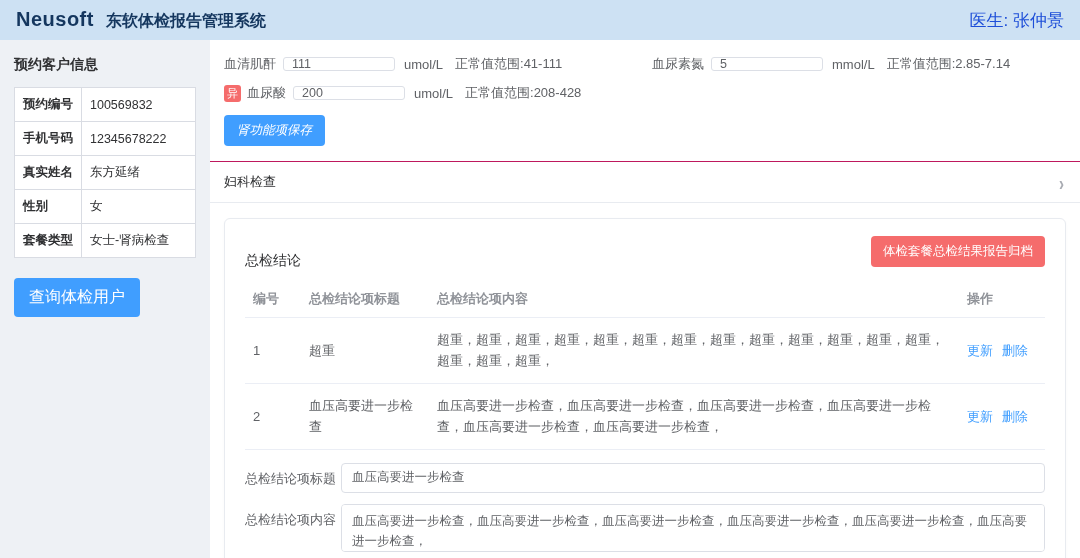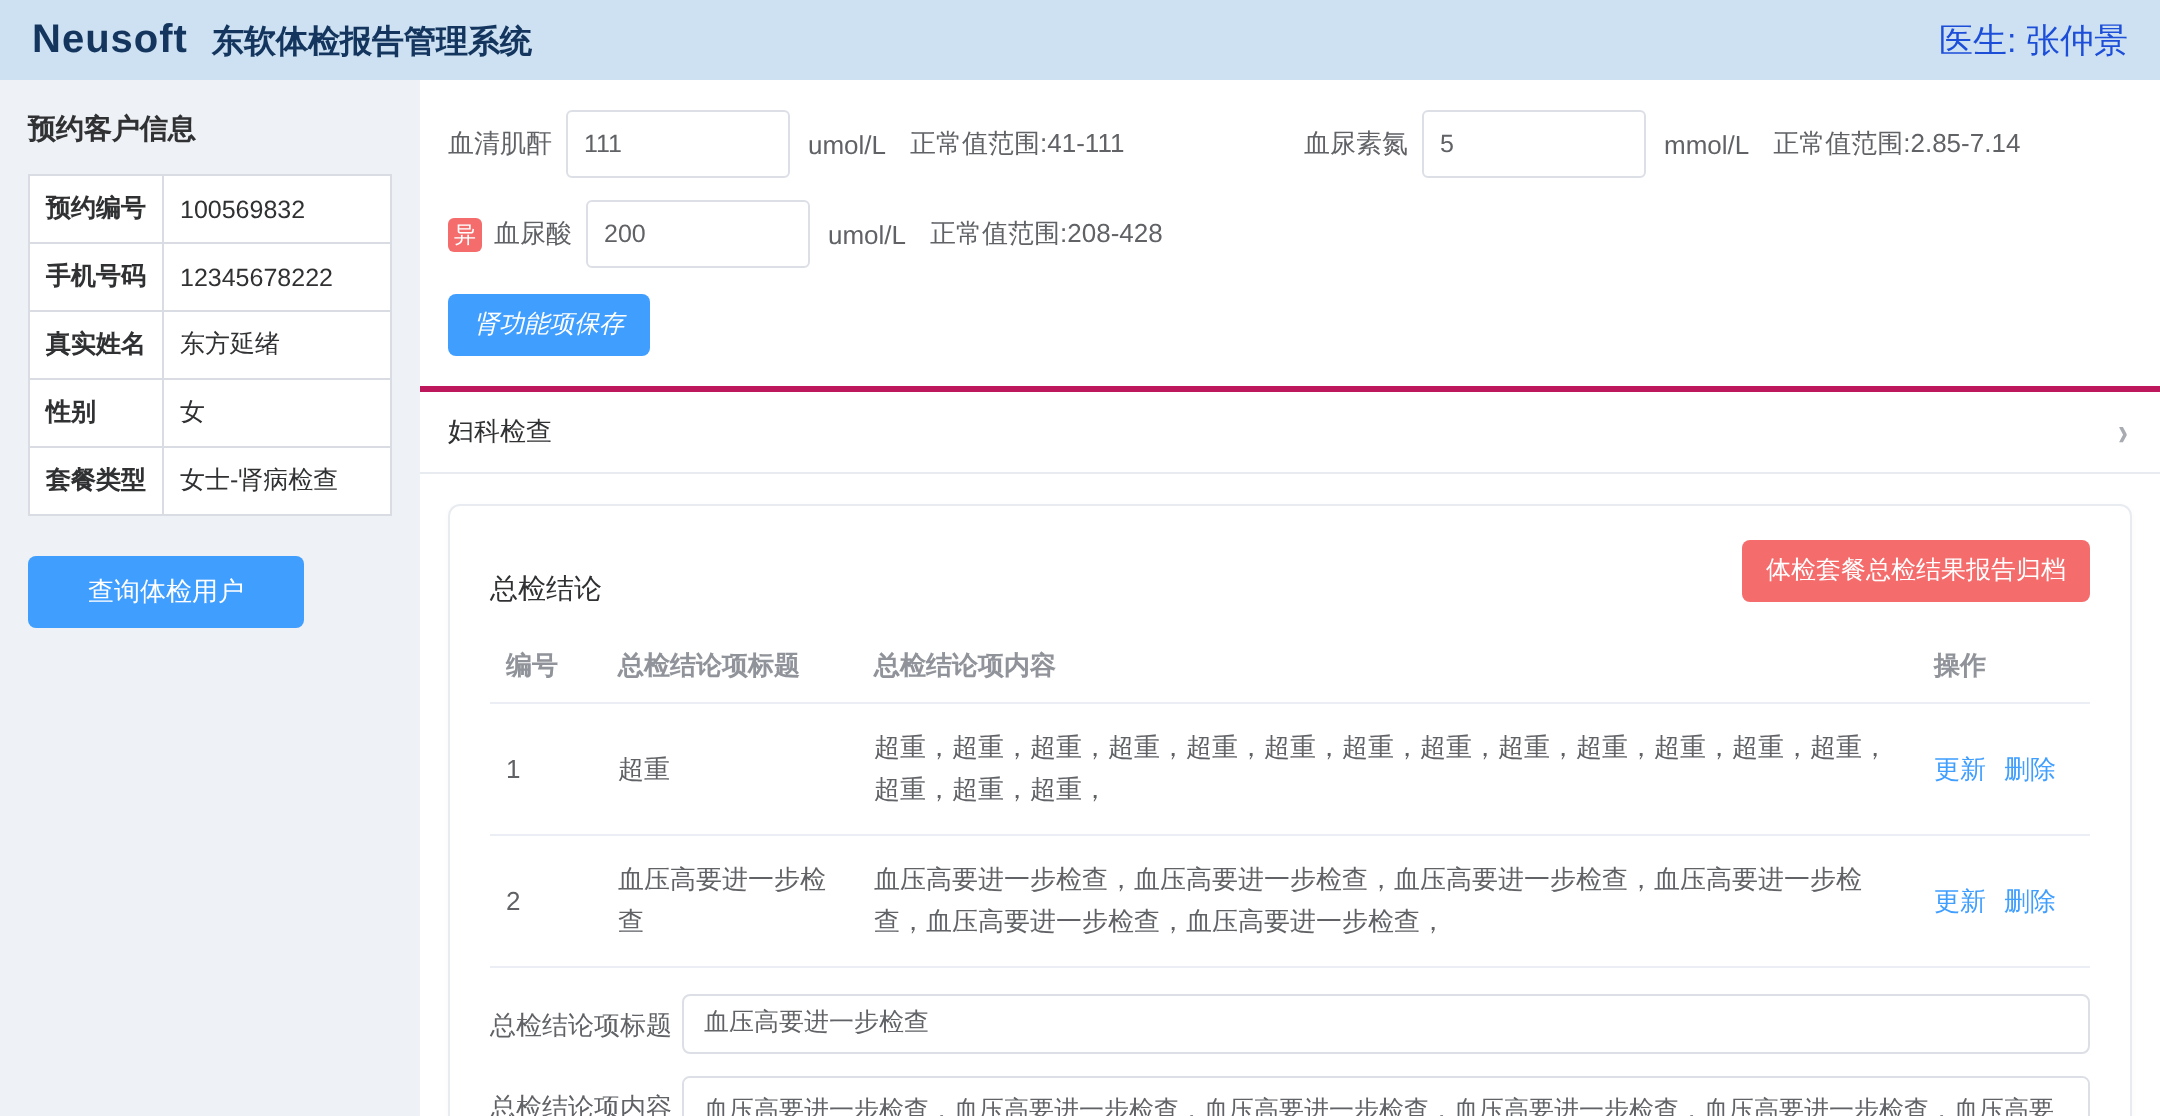--- a/index.html
+++ b/index.html
@@ -23,51 +23,51 @@
 
   
   .sidebar { width:210px; padding:16px 14px; flex-shrink:0; }
   .sidebar-title { font-size:14px; font-weight:bold; color:#303133; margin-bottom:13px; }
   .info-table { width:100%; border-collapse:collapse; background:#fff; font-size:12.5px; }
   .info-table td { border:1px solid #d9dce3; padding:8px 8px; color:#303133; }
   .info-table td.lab { font-weight:bold; width:64px; white-space:nowrap; }
   .info-table td.val { color:#303133; }
   .query-btn {
     margin-top:20px; background:#409EFF; color:#fff; border:none; border-radius:4px;
-    padding:9px 30px; font-size:13px; cursor:pointer; font-family:inherit;
+    padding:9px 15px; font-size:16px; cursor:pointer; font-family:inherit;
   }
 
   
   .main { flex:1; background:#fff; overflow:hidden; }
 
   
   .kidney { padding:15px 14px 0 14px; }
   .k-row { display:flex; align-items:center; margin-bottom:11px; }
   .field { display:flex; align-items:center; font-size:13px; }
   .field.col-a { width:428px; }
   .f-label { margin-right:7px; color:#606266; white-space:nowrap; }
   .f-input {
-    width:112px; height:34px; border:1px solid #dcdfe6; border-radius:3px;
+    width:112px; height:14px; border:1px solid #dcdfe6; border-radius:3px;
     padding:0 8px; font-size:12.5px; color:#606266; font-family:inherit; outline:none;
   }
   .f-unit { margin-left:9px; color:#606266; }
   .f-range { margin-left:12px; color:#606266; }
   .abn-badge {
     width:17px; height:17px; background:#f56c6c; color:#fff; font-size:11px;
     border-radius:3px; display:inline-flex; align-items:center; justify-content:center;
     margin-right:6px; flex-shrink:0;
   }
   .save-btn {
     margin:2px 0 15px 0; background:#409EFF; color:#fff; border:none; border-radius:4px;
     padding:7px 13px; font-size:12.5px; cursor:pointer; font-family:inherit;font-style:italic;
   }
 
   
   .collapse-row {
-    border-top:3px solid #be185d; border-bottom:1px solid #e8ebf0;
+    border-top:1px solid #be185d; border-bottom:1px solid #e8ebf0;
     padding:11px 16px 11px 14px; display:flex; align-items:center;
     justify-content:space-between; cursor:pointer; background:#fff;
   }
   .collapse-title { color:#303133; font-size:13px; }
   .chevron { color:#a8abb2; font-size:15px; font-weight:bold; transform:scaleY(1.3); }
 
   
   .card {
     margin:15px 14px 0 14px; border:1px solid #e8ebf0; border-radius:6px;
     background:#fff; box-shadow:0 1px 3px rgba(0,0,0,0.03);

